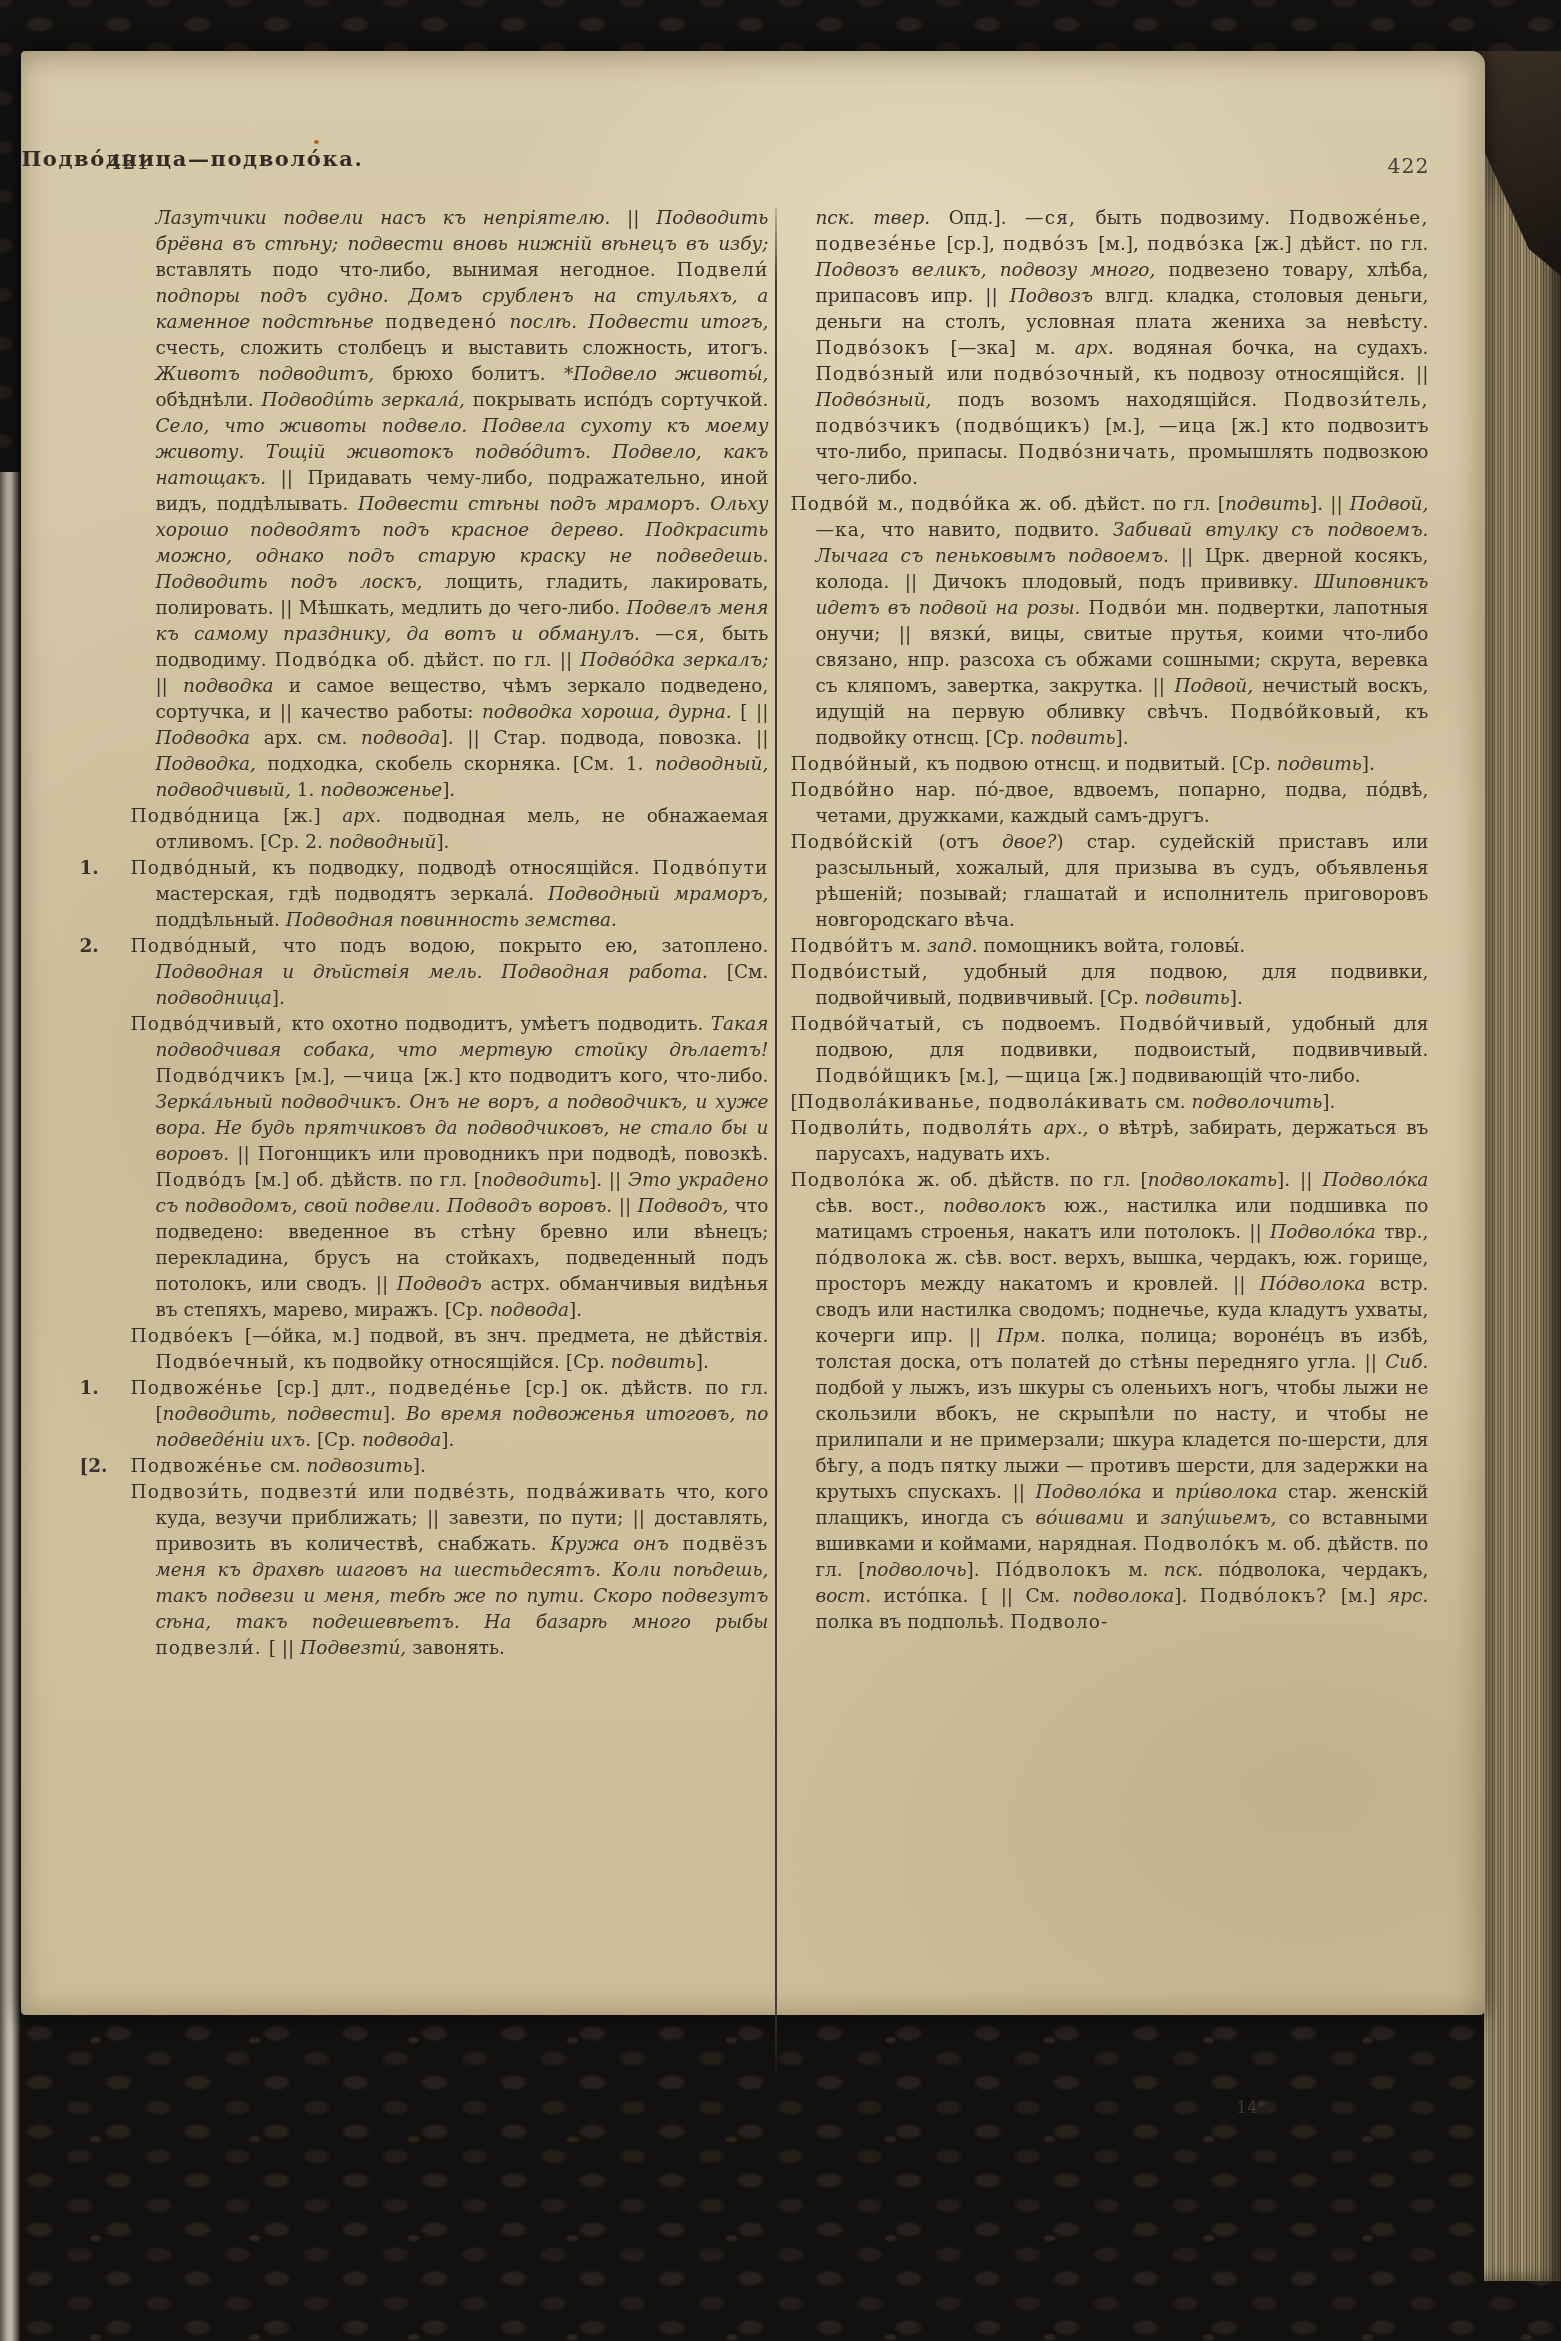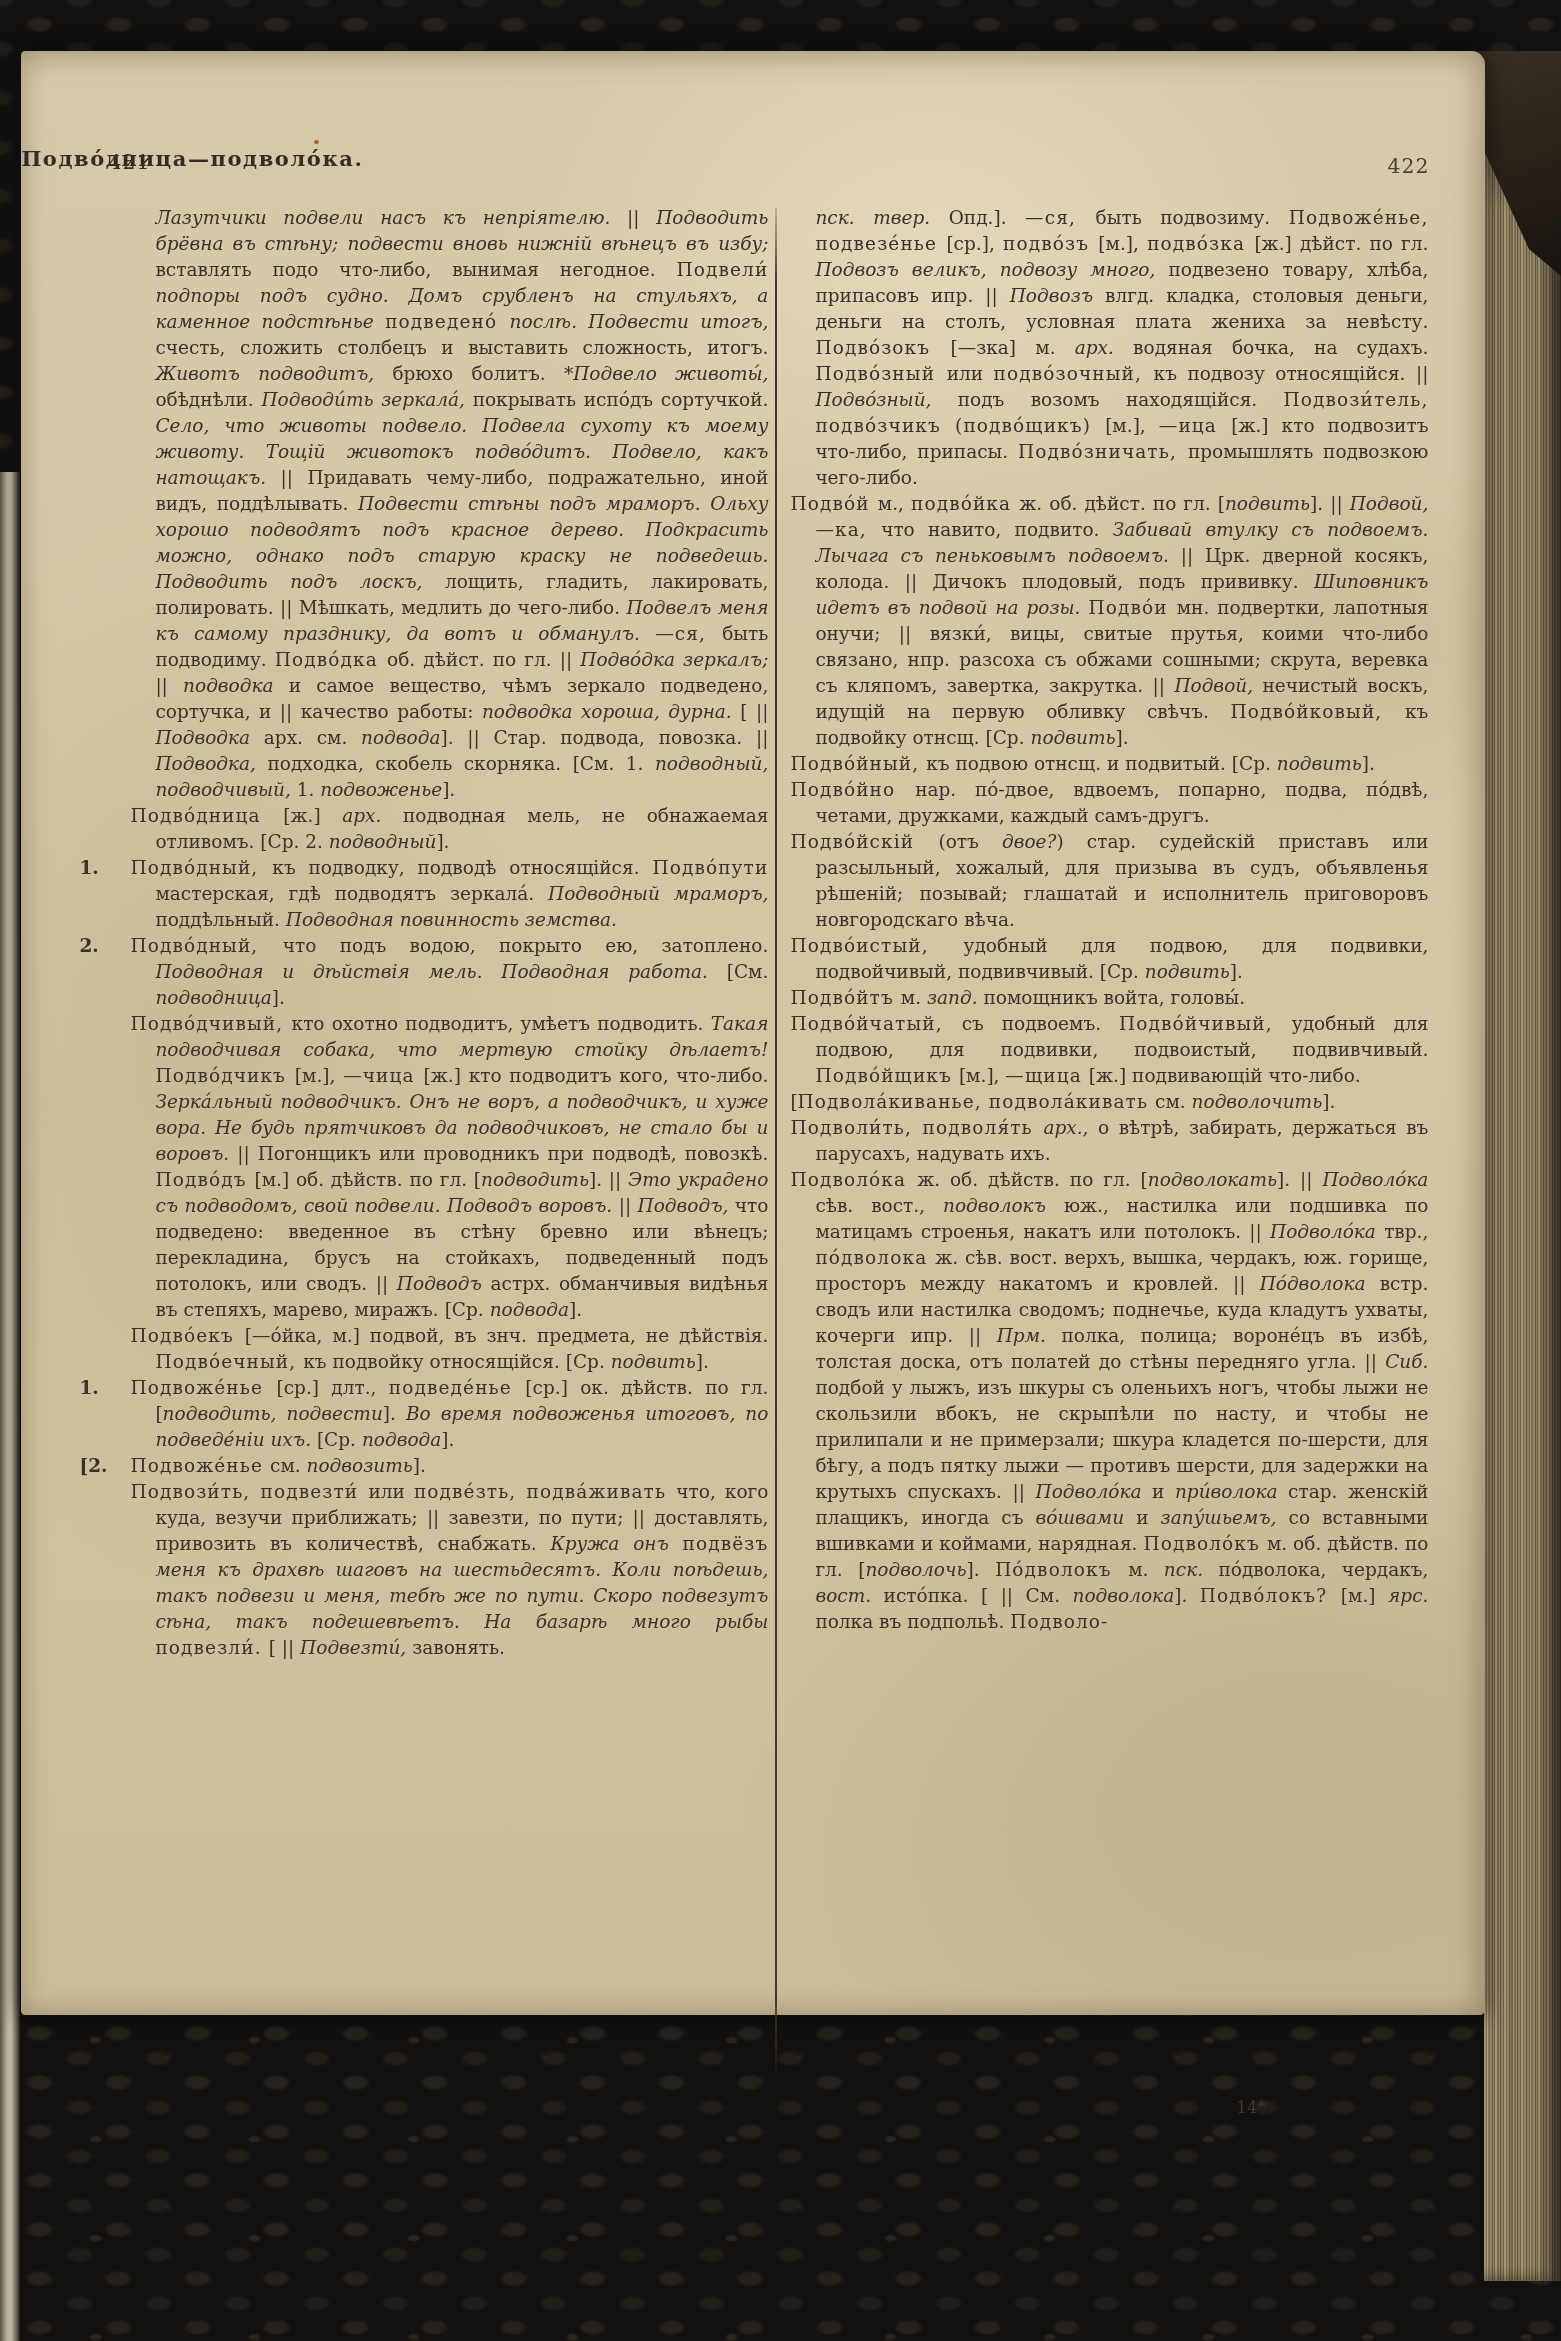--- a/index.html
+++ b/index.html
@@ -94,22 +94,22 @@
         <p class="entry"><span class="num">[2. </span><span class="b">Подвоже́нье </span><span class="n">см. </span><span class="i">подвозить</span><span class="n">].</span></p>
         <p class="entry"><span class="b">Подвози́ть, подвезти́ </span><span class="n">или </span><span class="b">подве́зть, подва́живать </span><span class="n">что, кого куда, везучи приближать; || завезти, по пути; || доставлять, привозить въ количествѣ, снабжать. </span><span class="i">Кружа онъ </span><span class="b">подвёзъ </span><span class="i">меня къ драхвѣ шаговъ на шестьдесятъ. Коли поѣдешь, такъ подвези и меня, тебѣ же по пути. Скоро подвезутъ сѣна, такъ подешевѣетъ. На базарѣ много рыбы </span><span class="b">подвезли́. </span><span class="n">[ || </span><span class="i">Подвезти́, </span><span class="n">завонять.</span></p>
       </div>
     <div class="divider"></div>
     <div class="column" id="col-right">
         <p class="entry cont"><span class="i">пск. твер. </span><span class="n">Опд.]. </span><span class="b">—ся, </span><span class="n">быть подвозиму. </span><span class="b">Подвоже́нье, подвезе́нье </span><span class="n">[ср.], </span><span class="b">подво́зъ </span><span class="n">[м.], </span><span class="b">подво́зка </span><span class="n">[ж.] дѣйст. по гл. </span><span class="i">Подвозъ великъ, подвозу много, </span><span class="n">подвезено товару, хлѣба, припасовъ ипр. || </span><span class="i">Подвозъ </span><span class="n">влгд. кладка, столовыя деньги, деньги на столъ, условная плата жениха за невѣсту. </span><span class="b">Подво́зокъ </span><span class="n">[—зка] м. </span><span class="i">арх. </span><span class="n">водяная бочка, на судахъ. </span><span class="b">Подво́зный </span><span class="n">или </span><span class="b">подво́зочный, </span><span class="n">къ подвозу относящійся. || </span><span class="i">Подво́зный, </span><span class="n">подъ возомъ находящійся. </span><span class="b">Подвози́тель, подво́зчикъ (подво́щикъ) </span><span class="n">[м.], </span><span class="b">—ица </span><span class="n">[ж.] кто подвозитъ что-либо, припасы. </span><span class="b">Подво́зничать, </span><span class="n">промышлять подвозкою чего-либо.</span></p>
         <p class="entry"><span class="b">Подво́й </span><span class="n">м., </span><span class="b">подво́йка </span><span class="n">ж. об. дѣйст. по гл. [</span><span class="i">подвить</span><span class="n">]. || </span><span class="i">Подвой, </span><span class="b">—ка, </span><span class="n">что навито, подвито. </span><span class="i">Забивай втулку съ подвоемъ. Лычага съ пеньковымъ подвоемъ. </span><span class="n">|| Црк. дверной косякъ, колода. || Дичокъ плодовый, подъ прививку. </span><span class="i">Шиповникъ идетъ въ подвой на розы. </span><span class="b">Подво́и </span><span class="n">мн. подвертки, лапотныя онучи; || вязки́, вицы, свитые прутья, коими что-либо связано, нпр. разсоха съ обжами сошными; скрута, веревка съ кляпомъ, завертка, закрутка. || </span><span class="i">Подвой, </span><span class="n">нечистый воскъ, идущій на первую обливку свѣчъ. </span><span class="b">Подво́йковый, </span><span class="n">къ подвойку отнсщ. [Ср. </span><span class="i">подвить</span><span class="n">].</span></p>
         <p class="entry"><span class="b">Подво́йный, </span><span class="n">къ подвою отнсщ. и подвитый. [Ср. </span><span class="i">подвить</span><span class="n">].</span></p>
         <p class="entry"><span class="b">Подво́йно </span><span class="n">нар. по́-двое, вдвоемъ, попарно, подва, по́двѣ, четами, дружками, каждый самъ-другъ.</span></p>
         <p class="entry"><span class="b">Подво́йскій </span><span class="n">(отъ </span><span class="i">двое?</span><span class="n">) стар. судейскій приставъ или разсыльный, хожалый, для призыва въ судъ, объявленья рѣшеній; позывай; глашатай и исполнитель приговоровъ новгородскаго вѣча.</span></p>
+        <p class="entry"><span class="b">Подво́йтъ </span><span class="n">м. </span><span class="i">запд. </span><span class="n">помощникъ войта, головы́.</span></p>
         <p class="entry"><span class="b">Подво́истый, </span><span class="n">удобный для подвою, для подвивки, подвойчивый, подвивчивый. [Ср. </span><span class="i">подвить</span><span class="n">].</span></p>
-        <p class="entry"><span class="b">Подво́йтъ </span><span class="n">м. </span><span class="i">запд. </span><span class="n">помощникъ войта, головы́.</span></p>
         <p class="entry"><span class="b">Подво́йчатый, </span><span class="n">съ подвоемъ. </span><span class="b">Подво́йчивый, </span><span class="n">удобный для подвою, для подвивки, подвоистый, подвивчивый. </span><span class="b">Подво́йщикъ </span><span class="n">[м.], </span><span class="b">—щица </span><span class="n">[ж.] подвивающій что-либо.</span></p>
         <p class="entry"><span class="n">[</span><span class="b">Подвола́киванье, подвола́кивать </span><span class="n">см. </span><span class="i">подволочить</span><span class="n">].</span></p>
         <p class="entry"><span class="b">Подволи́ть, подволя́ть </span><span class="i">арх., </span><span class="n">о вѣтрѣ, забирать, держаться въ парусахъ, надувать ихъ.</span></p>
         <p class="entry"><span class="b">Подволо́ка </span><span class="n">ж. об. дѣйств. по гл. [</span><span class="i">подволокать</span><span class="n">]. || </span><span class="i">Подволо́ка </span><span class="n">сѣв. вост., </span><span class="i">подволокъ </span><span class="n">юж., настилка или подшивка по матицамъ строенья, накатъ или потолокъ. || </span><span class="i">Подволо́ка </span><span class="n">твр., </span><span class="b">по́дволока </span><span class="n">ж. сѣв. вост. верхъ, вышка, чердакъ, юж. горище, просторъ между накатомъ и кровлей. || </span><span class="i">По́дволока </span><span class="n">встр. сводъ или настилка сводомъ; поднечье, куда кладутъ ухваты, кочерги ипр. || </span><span class="i">Прм. </span><span class="n">полка, полица; вороне́цъ въ избѣ, толстая доска, отъ полатей до стѣны передняго угла. || </span><span class="i">Сиб. </span><span class="n">подбой у лыжъ, изъ шкуры съ оленьихъ ногъ, чтобы лыжи не скользили вбокъ, не скрыпѣли по насту, и чтобы не прилипали и не примерзали; шкура кладется по-шерсти, для бѣгу, а подъ пятку лыжи — противъ шерсти, для задержки на крутыхъ спускахъ. || </span><span class="i">Подволо́ка </span><span class="n">и </span><span class="i">при́волока </span><span class="n">стар. женскій плащикъ, иногда съ </span><span class="i">во́швами </span><span class="n">и </span><span class="i">запу́шьемъ, </span><span class="n">со вставными вшивками и коймами, нарядная. </span><span class="b">Подволо́къ </span><span class="n">м. об. дѣйств. по гл. [</span><span class="i">подволочь</span><span class="n">]. </span><span class="b">По́дволокъ </span><span class="n">м. </span><span class="i">пск. </span><span class="n">по́дволока, чердакъ, </span><span class="i">вост. </span><span class="n">исто́пка. [ || См. </span><span class="i">подволока</span><span class="n">]. </span><span class="b">Подво́локъ? </span><span class="n">[м.] </span><span class="i">ярс. </span><span class="n">полка въ подпольѣ. </span><span class="b">Подволо-</span></p>
       </div>
   </div>
   <div class="sig">14*</div>
 </div>
 
 

